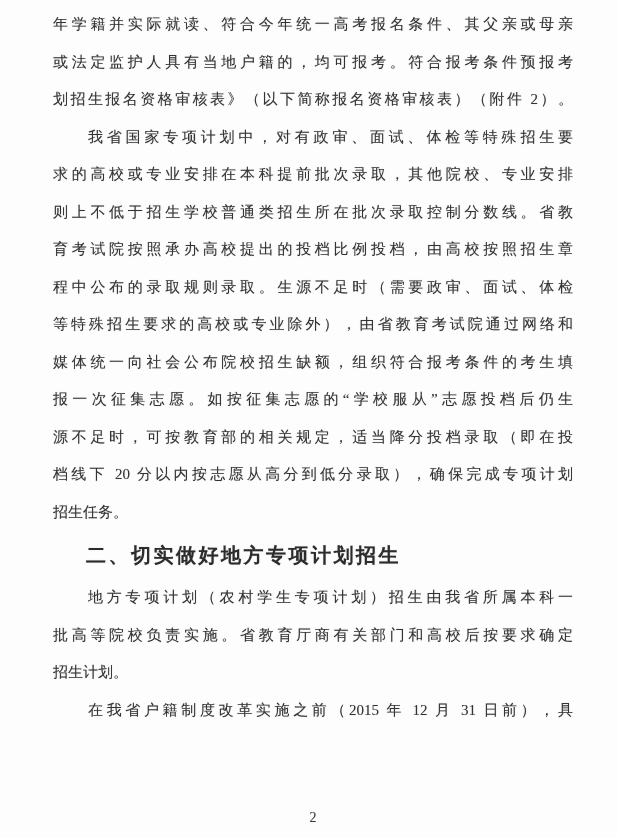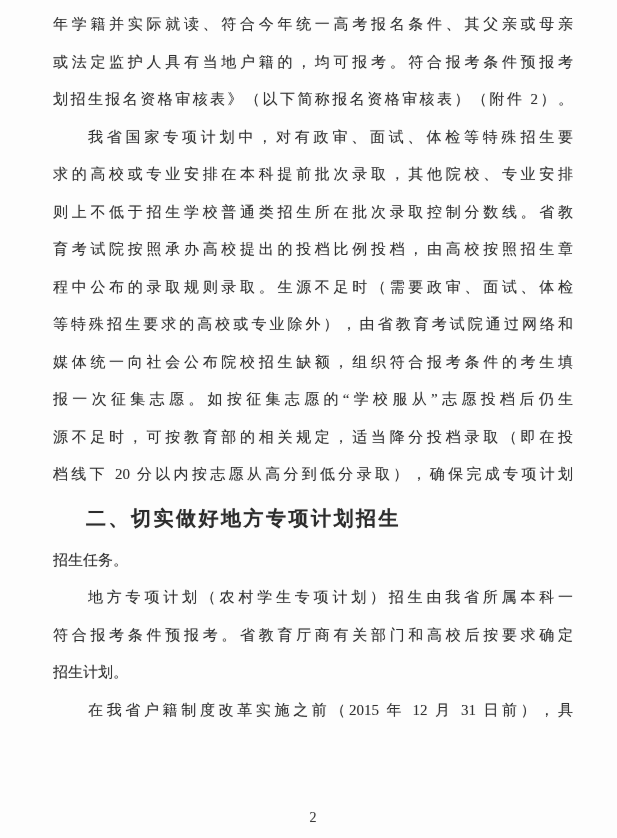--- a/index.html
+++ b/index.html
@@ -78,21 +78,21 @@
       <div class="line indent justify">我省国家专项计划中，对有政审、面试、体检等特殊招生要</div>
       <div class="line justify">求的高校或专业安排在本科提前批次录取，其他院校、专业安排</div>
       <div class="line justify">则上不低于招生学校普通类招生所在批次录取控制分数线。省教</div>
       <div class="line justify">育考试院按照承办高校提出的投档比例投档，由高校按照招生章</div>
       <div class="line justify">程中公布的录取规则录取。生源不足时（需要政审、面试、体检</div>
       <div class="line justify">等特殊招生要求的高校或专业除外），由省教育考试院通过网络和</div>
       <div class="line justify">媒体统一向社会公布院校招生缺额，组织符合报考条件的考生填</div>
       <div class="line justify">报一次征集志愿。如按征集志愿的“学校服从”志愿投档后仍生</div>
       <div class="line justify">源不足时，可按教育部的相关规定，适当降分投档录取（即在投</div>
       <div class="line justify">档线下 20 分以内按志愿从高分到低分录取），确保完成专项计划</div>
+      <div class="line">招生任务。</div>
       <div class="line heading indent">二、切实做好地方专项计划招生</div>
-      <div class="line">招生任务。</div>
       <div class="line indent justify">地方专项计划（农村学生专项计划）招生由我省所属本科一</div>
-      <div class="line justify">符合报考条件预报考。省教育厅商有关部门和高校后按要求确定</div>
+      <div class="line justify">批高等院校负责实施。省教育厅商有关部门和高校后按要求确定</div>
       <div class="line">招生计划。</div>
       <div class="line indent justify">在我省户籍制度改革实施之前（2015 年 12 月 31 日前），具</div>
     </div>
   <div class="page-number">2</div>
 </div>
 
 </body></html>

